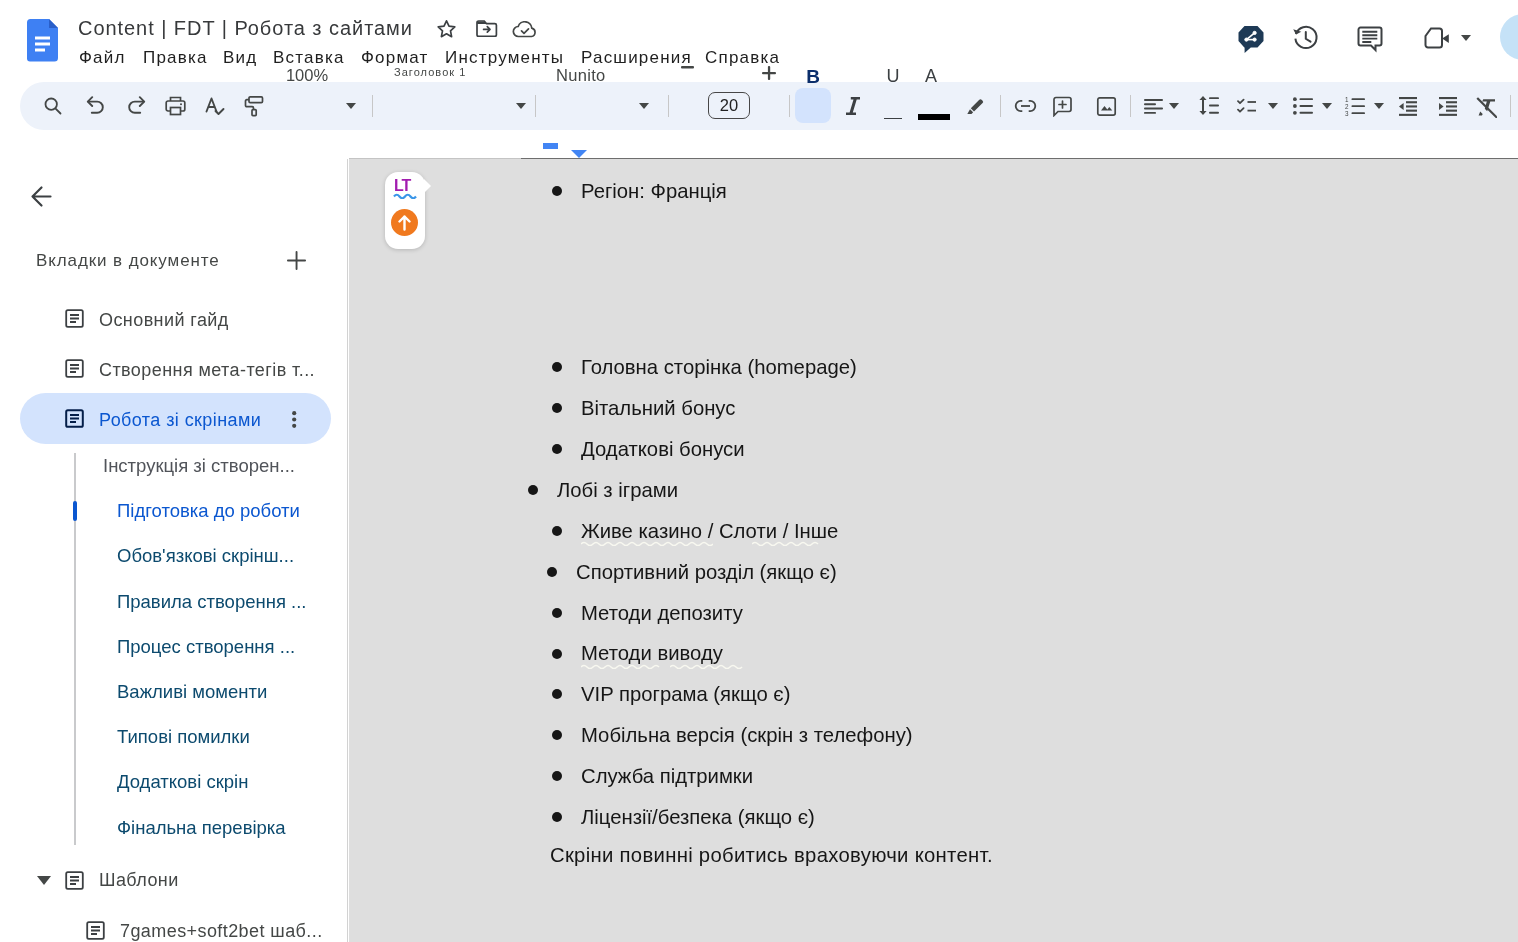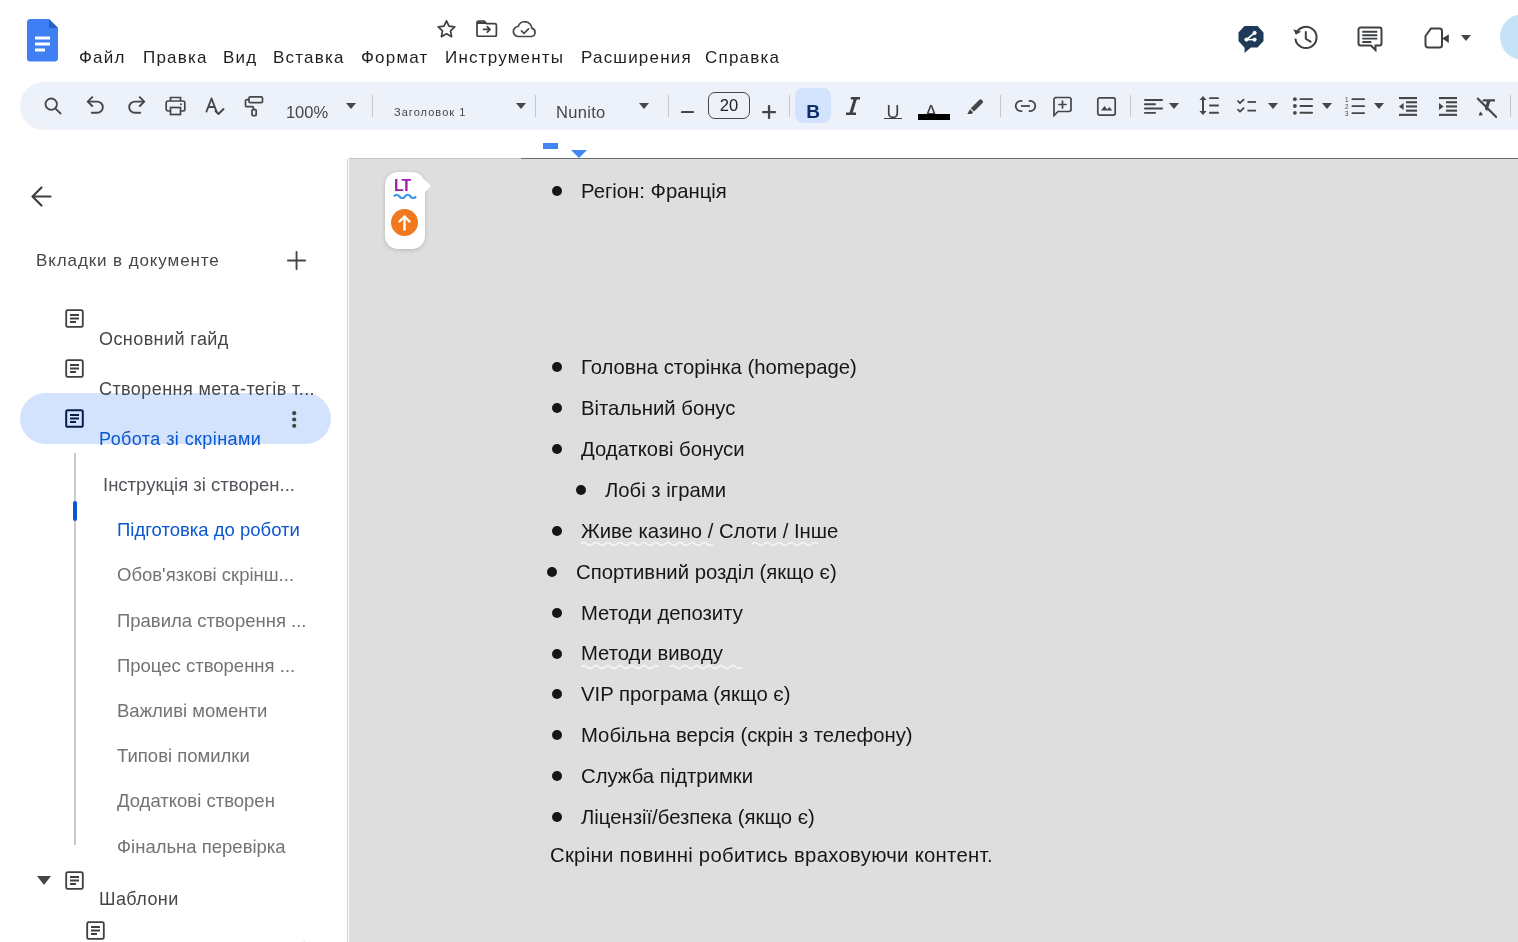--- a/index.html
+++ b/index.html
@@ -5,64 +5,65 @@
 html,body{width:1518px;height:942px;overflow:hidden;background:#fff;}
 body{font-family:"Liberation Sans",sans-serif;-webkit-font-smoothing:antialiased;}
 #app{position:absolute;left:0;top:0;width:1518px;height:942px;background:#fff;}
 .abs{position:absolute;}
 
 #docsicon{left:27px;top:19px;width:31px;height:43px;}
 #title{left:78px;top:18.2px;line-height:1;font-size:20px;color:#37393b;letter-spacing:0.95px;white-space:nowrap;}
 .menurow{top:48.8px;font-size:17px;color:#1f1f1f;letter-spacing:1.2px;white-space:nowrap;}
 
 #toolbar{left:20px;top:82px;width:1498px;height:48px;background:#edf2fa;border-radius:24px 0 0 24px;}
-.tbi{position:absolute;top:82px;height:60px;display:flex;align-items:center;justify-content:center;color:#444746;}
+.tbi{position:absolute;top:66px;height:60px;display:flex;align-items:flex-start;justify-content:center;color:#444746;}
 .tbdiv{position:absolute;top:95px;width:1px;height:22px;background:#c7c7c7;}
 .tbtxt{font-size:16.5px;color:#444746;white-space:nowrap;}
 .caret{width:0;height:0;border-left:5px solid transparent;border-right:5px solid transparent;border-top:6px solid #444746;}
 #fsbox{left:708px;top:92px;width:42px;height:27px;border:1.4px solid #474747;border-radius:7px;color:#222;font-size:16.5px;display:flex;align-items:center;justify-content:center;}
 #boldbg{left:795px;top:88px;width:36px;height:35px;background:#d3e3fd;border-radius:8px;}
 .fmt{font-size:19px;color:#3c4043;}
 
 #rulerline-light{left:349px;top:158px;width:1169px;height:1px;background:#c4c4c4;}
 #rulerline-dark{left:521px;top:157.5px;width:997px;height:1.6px;background:#6e6e6e;}
 #bluerect{left:543px;top:143px;width:15px;height:5.5px;background:#4285f4;}
 #bluetri{left:571px;top:150px;width:0;height:0;border-left:8px solid transparent;border-right:8px solid transparent;border-top:8px solid #4285f4;}
 #sideborder{left:347px;top:159px;width:1px;height:783px;background:#d2d2d2;}
 .stext{position:absolute;white-space:nowrap;font-size:18px;color:#444746;}
 .main{letter-spacing:0.42px;}
-.sub{font-size:18.5px;color:#737373;}
+.sub{font-size:18.5px;color:#0c4a6e;}
 #selpill{left:20px;top:393px;width:311px;height:51px;background:#d3e3fd;border-radius:26px;}
 #bluebar{left:73px;top:501px;width:4px;height:20px;background:#0b57d0;border-radius:2px;}
 #subline{left:74px;top:453px;width:1.5px;height:392px;background:#c9cacc;}
 
 #canvas{left:349px;top:159px;width:1169px;height:783px;background:#dedede;}
 .doc{position:absolute;white-space:nowrap;font-size:20.3px;color:#161616;}
 .doc{line-height:1;}
 .doc .bdot{position:absolute;left:-29.5px;top:5.2px;width:10px;height:10px;border-radius:50%;background:#161616;}
-.stext{line-height:1;margin-top:19px;}
+.stext{line-height:1;}
 .menurow{line-height:1;}
 #dochead{font-size:27px;font-weight:bold;color:#101010;letter-spacing:-0.4px;}
 
 #ltw{left:385px;top:172px;width:40px;height:77px;background:#fff;border-radius:13px;box-shadow:0 1px 4px rgba(0,0,0,0.18);}
 #ltarrow{left:424px;top:179px;width:0;height:0;border-top:7px solid transparent;border-bottom:7px solid transparent;border-left:7px solid #fff;}
 #ltcirc{left:391px;top:209px;width:27px;height:27px;border-radius:50%;background:#f0791e;}
 </style></head>
 <body>
 <div id="app">
 
   <svg id="docsicon" class="abs" viewBox="0 0 31 43">
     <path d="M3 0 h19 l9 9 v30 a3.5 3.5 0 0 1 -3.5 3.5 h-24.5 a3 3 0 0 1 -3 -3 v-36 a3.5 3.5 0 0 1 3.5 -3.5 z" fill="#3e80f3"></path>
     <path d="M22 0 l9 9 h-9 z" fill="#2a5fc9"></path>
     <g stroke="#fff" stroke-width="3">
       <line x1="8" y1="19" x2="23" y2="19"></line>
         <line x1="8" y1="25" x2="23" y2="25"></line>
         <line x1="8" y1="31" x2="18" y2="31"></line>
     </g>
   </svg>
+  <div id="title" class="abs">Content | FDT | Робота з сайтами</div>
   <svg class="abs" style="left:436px;top:19px" width="21" height="20" viewBox="0 0 21 20" fill="none" stroke="#3c4043" stroke-width="1.7" stroke-linejoin="round">
       <path d="M10.5 1.8 l2.5 5.4 5.8 .7 -4.3 4 1.1 5.8 -5.1 -2.9 -5.1 2.9 1.1 -5.8 -4.3 -4 5.8 -.7 z"></path>
     </svg>
   <svg class="abs" style="left:476px;top:20px" width="22" height="17" viewBox="0 0 22 17" fill="none" stroke="#3c4043" stroke-width="1.7">
       <path d="M1 2.6 a1.6 1.6 0 0 1 1.6 -1.6 h5.6 l2.2 2.6 h8.4 a1.6 1.6 0 0 1 1.6 1.6 v9.6 a1.6 1.6 0 0 1 -1.6 1.6 h-16.2 a1.6 1.6 0 0 1 -1.6 -1.6 z"></path>
       <path d="M1.2 1.6 h7.5 l2 2.5 h-9.5 z" fill="#3c4043" stroke="none"></path>
       <path d="M7.6 9.4 h6.2 m-2.5 -2.7 l2.7 2.7 -2.7 2.7" stroke-linecap="round" stroke-linejoin="round"></path>
     </svg>
   <svg class="abs" style="left:512px;top:21px" width="26" height="18" viewBox="0 0 26 18" fill="none" stroke="#444746" stroke-width="1.7">
       <path d="M6.5 15.5 a5 5 0 0 1 -.3 -10 a7 7 0 0 1 13.6 1.6 a4.3 4.3 0 0 1 -.3 8.4 z"></path>
@@ -326,41 +327,41 @@
       <circle cx="2.2" cy="14.8" r="2.1"></circle>
     </svg>
 
   <div class="stext sub" style="left:103px;top:457px;color:#51545a">Інструкція зі створен...</div>
   <div class="stext sub" style="left:117px;top:502px;color:#0b57d0">Підготовка до роботи</div>
   <div class="stext sub" style="left:117px;top:547.3px">Обов'язкові скрінш...</div>
   <div class="stext sub" style="left:117px;top:592.5px">Правила створення ...</div>
   <div class="stext sub" style="left:117px;top:637.7px">Процес створення ...</div>
   <div class="stext sub" style="left:117px;top:683px">Важливі моменти</div>
   <div class="stext sub" style="left:117px;top:728.1px">Типові помилки</div>
-  <div class="stext sub" style="left:117px;top:773.3px">Додаткові створен</div>
+  <div class="stext sub" style="left:117px;top:773.3px">Додаткові скрін</div>
   <div class="stext sub" style="left:117px;top:818.5px">Фінальна перевірка</div>
 
   <div class="abs" style="left:37px;top:876px;width:0;height:0;border-left:7.5px solid transparent;border-right:7.5px solid transparent;border-top:9px solid #444746"></div>
   <svg class="abs docico" style="left:65px;top:871px" width="19" height="19" viewBox="0 0 19 19" fill="none" stroke="#3c4043" stroke-width="1.8">
       <rect x="1.2" y="1.2" width="16.6" height="16.6" rx="1.6"></rect>
       <path d="M5 6 h9 M5 9.5 h9 M5 13 h6"></path>
     </svg>
   <div class="stext main" style="left:99px;top:871.2px">Шаблони</div>
   <svg class="abs docico" style="left:86px;top:921px" width="19" height="19" viewBox="0 0 19 19" fill="none" stroke="#3c4043" stroke-width="1.8">
       <rect x="1.2" y="1.2" width="16.6" height="16.6" rx="1.6"></rect>
       <path d="M5 6 h9 M5 9.5 h9 M5 13 h6"></path>
     </svg>
   <div class="stext main" style="left:120px;top:922px">7games+soft2bet шаб...</div>
 
   <div id="canvas" class="abs"></div>
   <div class="doc" style="left:581px;top:181.3px"><span class="bdot"></span>Регіон: Франція</div>
   <div class="doc" style="left:581px;top:357.1px"><span class="bdot"></span>Головна сторінка (homepage)</div>
   <div class="doc" style="left:581px;top:398px"><span class="bdot"></span>Вітальний бонус</div>
   <div class="doc" style="left:581px;top:438.9px"><span class="bdot"></span>Додаткові бонуси</div>
-  <div class="doc" style="left:605px;top:479.8px"><span class="bdot"></span>Лобі з іграми</div>
+  <div class="doc" style="left:557px;top:479.8px"><span class="bdot"></span>Лобі з іграми</div>
   <div class="doc" style="left:581px;top:520.7px"><span class="bdot"></span>Живе казино / Слоти / Інше</div>
   <div class="doc" style="left:576px;top:561.6px"><span class="bdot"></span>Спортивний розділ (якщо є)</div>
   <div class="doc" style="left:581px;top:602.5px"><span class="bdot"></span>Методи депозиту</div>
   <div class="doc" style="left:581px;top:643.4px"><span class="bdot"></span>Методи виводу</div>
   <div class="doc" style="left:581px;top:684.3px"><span class="bdot"></span>VIP програма (якщо є)</div>
   <div class="doc" style="left:581px;top:725.2px"><span class="bdot"></span>Мобільна версія (скрін з телефону)</div>
   <div class="doc" style="left:581px;top:766.1px"><span class="bdot"></span>Служба підтримки</div>
   <div class="doc" style="left:581px;top:807px"><span class="bdot"></span>Ліцензії/безпека (якщо є)</div>
   <div class="doc" style="left:550px;top:844.7px;letter-spacing:0.3px">Скріни повинні робитись враховуючи контент.</div>
 

